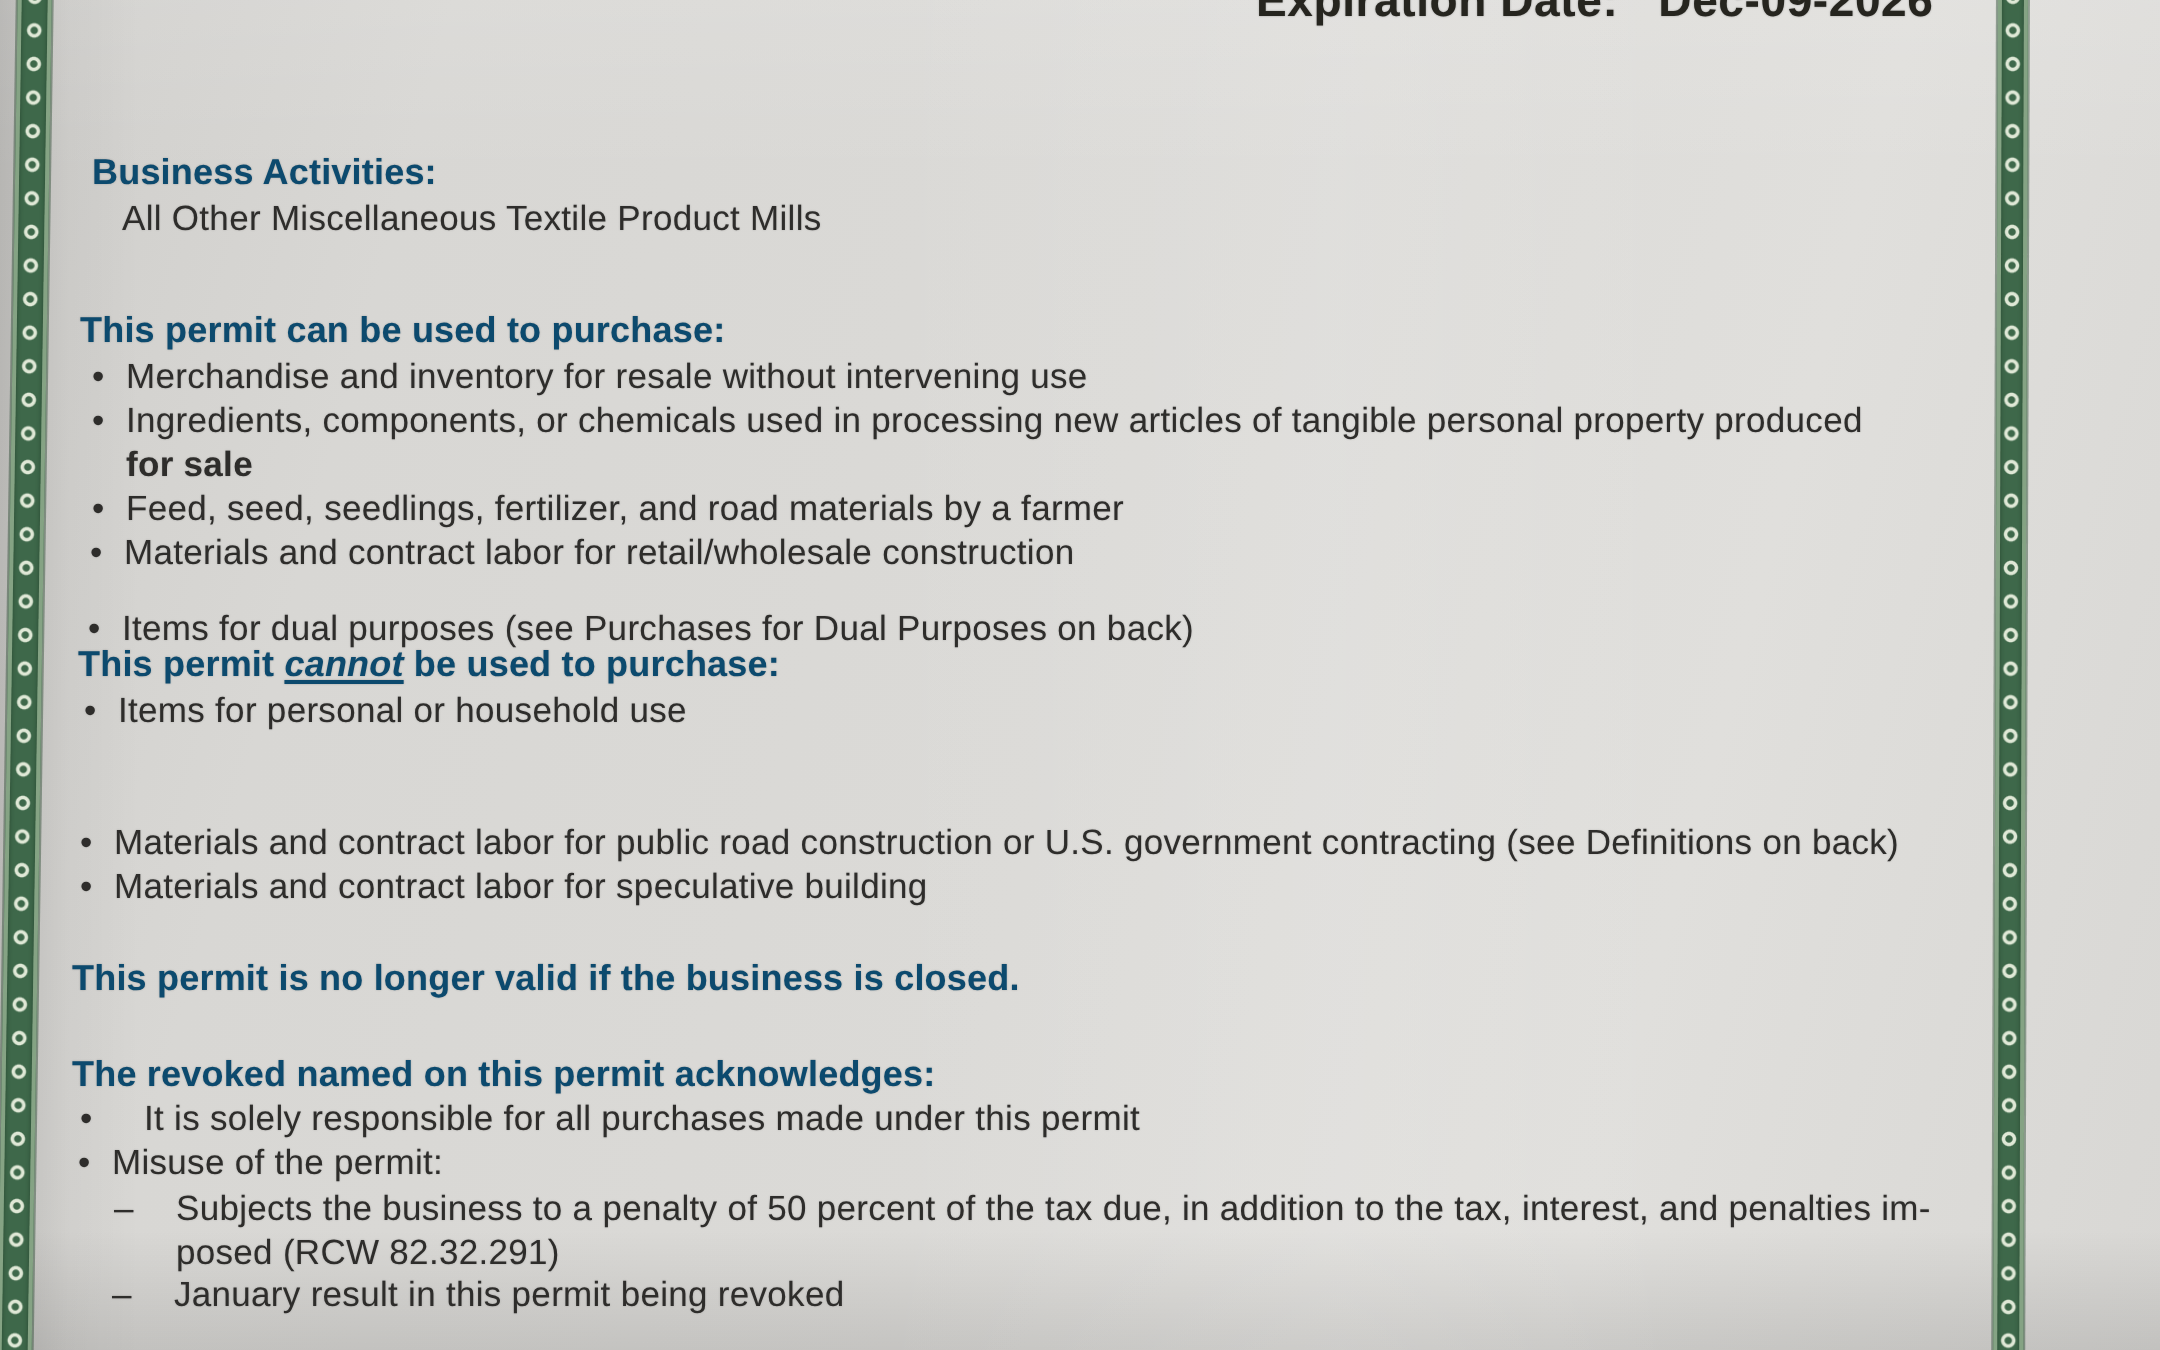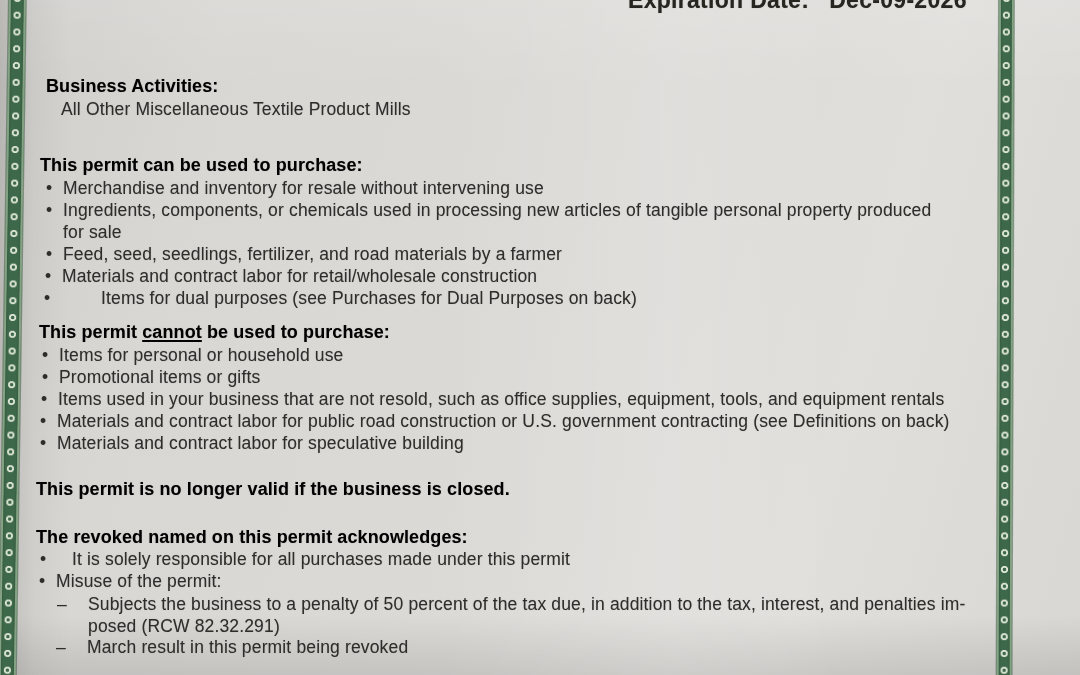--- a/index.html
+++ b/index.html
@@ -26,27 +26,27 @@
     border-left:2px solid #85a384;
     border-right:2px solid #85a384;
     box-shadow:0 0 0 1px rgba(42,74,48,0.45), inset 0 0 2px rgba(20,40,24,0.5);
   }
   .strip-left{left:9px;width:13px;transform:rotate(0.85deg);transform-origin:top center;}
   .strip-right{left:999px;width:11px;transform:rotate(0.2deg);transform-origin:top center;}
 
   .content{position:absolute;inset:0;color:#2e2d2b;}
   .abs{position:absolute;white-space:nowrap;}
   .body-txt{font-size:17.5px;letter-spacing:0.15px;text-shadow:0 0 1px rgba(70,70,70,0.28);}
-  .hdg{font-size:18px;font-weight:bold;color:#000000;letter-spacing:0.1px;text-shadow:0 0 1px rgba(50,50,50,0.3);}
+  .hdg{font-size:18px;font-weight:bold;color:#0c4a6e;letter-spacing:0.1px;text-shadow:0 0 1px rgba(50,50,50,0.3);}
   .row{position:absolute;display:flex;align-items:flex-start;white-space:nowrap;}
   .dot{width:17px;flex:0 0 17px;}
   .dot::before{content:"\2022";}
   .dash{width:31px;flex:0 0 31px;}
   .dash::before{content:"\2013";}
-  .und{text-decoration:underline;text-decoration-thickness:2px;text-underline-offset:2px;}
+  .und{text-decoration:underline;text-decoration-thickness:2px;text-underline-offset:2px;font-style:italic;}
   .expiration{
     top:-13px;left:628px;display:flex;gap:20px;
     font-size:23px;font-weight:bold;color:#26251f;letter-spacing:0.3px;
     text-shadow:0 0 1px rgba(40,40,40,0.4);
   }
 </style>
 </head>
 <body>
 
 <div class="paper-sheen"></div>
@@ -67,51 +67,43 @@
   <div class="abs body-txt" style="top:99px;left:61px;">All Other Miscellaneous Textile Product Mills</div>
 
   <div class="row body-txt" style="top:200px;left:46px;">
     <span class="dot"></span>
     <span>Ingredients, components, or chemicals used in processing new articles of tangible personal property produced</span>
   </div>
   <div class="row body-txt" style="top:178px;left:46px;">
     <span class="dot"></span>
     <span>Merchandise and inventory for resale without intervening use</span>
   </div>
-  <div class="row body-txt" style="top:222px;left:63px;">
+  <div class="row body-txt" style="top:222px;left:63px;font-weight:bold;">
     <span>for sale</span>
   </div>
   <div class="row body-txt" style="top:244px;left:46px;">
     <span class="dot"></span>
     <span>Feed, seed, seedlings, fertilizer, and road materials by a farmer</span>
   </div>
   <div class="row body-txt" style="top:266px;left:45px;">
     <span class="dot"></span>
     <span>Materials and contract labor for retail/wholesale construction</span>
   </div>
-  <div class="row body-txt" style="top:288px;left:44px;gap:40px;">
+  <div class="row body-txt" style="top:304px;left:44px;">
     <span class="dot"></span>
     <span>Items for dual purposes (see Purchases for Dual Purposes on back)</span>
   </div>
 
   <div class="abs hdg" style="top:322px;left:39px;">
     <span>This permit </span><span class="und">cannot</span><span> be used to purchase:</span>
   </div>
 
   <div class="row body-txt" style="top:345px;left:42px;">
     <span class="dot"></span>
     <span>Items for personal or household use</span>
-  </div>
-  <div class="row body-txt" style="top:367px;left:42px;">
-    <span class="dot"></span>
-    <span>Promotional items or gifts</span>
-  </div>
-  <div class="row body-txt" style="top:389px;left:41px;">
-    <span class="dot"></span>
-    <span>Items used in your business that are not resold, such as office supplies, equipment, tools, and equipment rentals</span>
   </div>
   <div class="row body-txt" style="top:411px;left:40px;">
     <span class="dot"></span>
     <span>Materials and contract labor for public road construction or U.S. government contracting (see Definitions on back)</span>
   </div>
   <div class="row body-txt" style="top:433px;left:40px;">
     <span class="dot"></span>
     <span>Materials and contract labor for speculative building</span>
   </div>
 
@@ -130,16 +122,16 @@
 
   <div class="row body-txt" style="top:594px;left:57px;">
     <span class="dash"></span>
     <span>Subjects the business to a penalty of 50 percent of the tax due, in addition to the tax, interest, and penalties im-</span>
   </div>
   <div class="row body-txt" style="top:616px;left:88px;">
     <span>posed (RCW 82.32.291)</span>
   </div>
   <div class="row body-txt" style="top:637px;left:56px;">
     <span class="dash"></span>
-    <span>March result in this permit being revoked</span>
+    <span>January result in this permit being revoked</span>
   </div>
 
 </div>
 
 </body></html>

